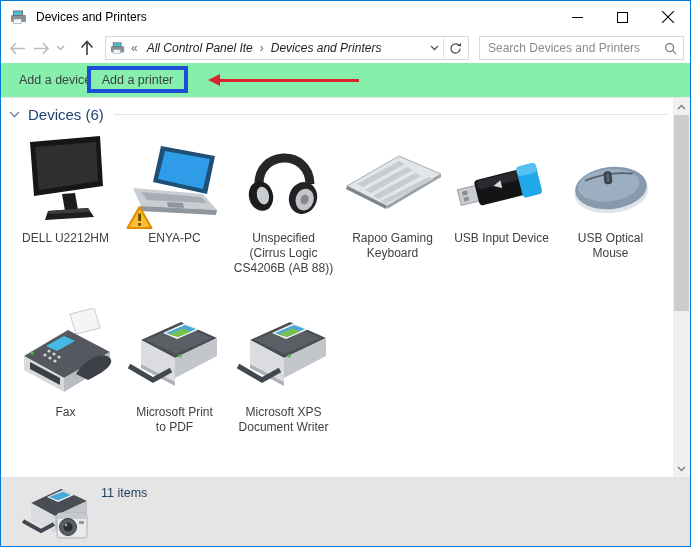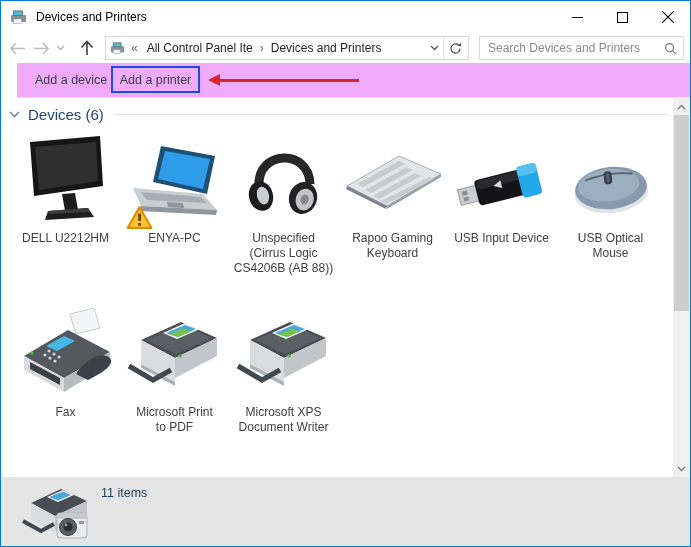--- a/index.html
+++ b/index.html
@@ -16,36 +16,36 @@
 
   
   .navbar { position:absolute; top:32px; left:0; right:0; height:30px; background:#fff; display:flex; align-items:center; }
   .nav-btn { width:24px; height:24px; display:flex; align-items:center; justify-content:center; }
   .nav-btn.back { margin-left:4px; }
   .nav-btn.chev { width:14px; }
   .nav-btn.up { margin-left:8px; }
   .address-box { position:absolute; left:104px; top:3px; width:364px; height:24px; border:1px solid #d9d9d9; background:#fff; display:flex; align-items:center; padding:0 2px 0 4px; }
   .crumb-icon { width:16px; height:14px; flex:0 0 auto; }
   .overflow-chevrons { color:#6a6a6a; font-size:12px; margin:0 6px 0 5px; }
-  .crumb { font-size:12px; color:#1f1f1f; white-space:nowrap; padding:0 3px; }
+  .crumb { font-size:12px; color:#1f1f1f; white-space:nowrap; padding:0 3px;font-style:italic; }
   .crumb-sep { font-size:12px; color:#6a6a6a; padding:0 4px; }
   .addr-spacer { flex:1; }
   .addr-chevron { width:18px; height:22px; display:flex; align-items:center; justify-content:center; }
   .addr-divider { width:1px; height:22px; background:#e4e4e4; }
   .refresh-btn { width:22px; height:22px; display:flex; align-items:center; justify-content:center; }
   .search-box { position:absolute; left:478px; top:3px; width:205px; height:24px; border:1px solid #d9d9d9; background:#fff; display:flex; align-items:center; }
   .search-input { flex:1; border:none; outline:none; font-family:"Liberation Sans",sans-serif; font-size:12px; color:#333; padding:0 4px 0 8px; height:20px; }
   .search-input::placeholder { color:#8b8b8b; }
   .search-icon-wrap { width:26px; display:flex; align-items:center; justify-content:center; }
 
   
-  .toolbar { position:absolute; top:62px; left:0; right:0; height:35px; background:#f0abfc; border-bottom:1px solid #e6e7e9;margin-left:16px; }
+  .toolbar { position:absolute; top:62px; left:0; right:0; height:35px; background:#86efac; border-bottom:1px solid #e6e7e9; }
   .tb-label { position:absolute; top:0; height:34px; display:flex; align-items:center; font-size:12.5px; color:#3b4147; cursor:default; }
   .add-device { left:18px; }
-  .add-printer-box { position:absolute; left:94px; top:3px; width:89px; height:27px; border:2px solid #1d4ed8; display:flex; align-items:center; justify-content:center; }
+  .add-printer-box { position:absolute; left:86px; top:3px; width:101px; height:27px; border:4px solid #1d4ed8; display:flex; align-items:center; justify-content:center; }
   .add-printer-box .tb-inner { font-size:12.5px; color:#3b4147; }
   .anno-arrow { position:absolute; left:207px; top:72px; width:151px; height:14px; pointer-events:none; }
   .anno-arrow .head { position:absolute; left:0; top:1px; width:0; height:0; border-top:6px solid transparent; border-bottom:6px solid transparent; border-right:12px solid #d9262c; }
   .anno-arrow .line { position:absolute; left:10px; top:5.5px; width:141px; height:3px; background:#d9262c; }
   .view-btn { position:absolute; right:57px; top:70px; width:48px; height:26px; display:flex; align-items:center; justify-content:center; gap:7px; }
   .help-btn { position:absolute; right:14px; top:70px; width:21px; height:21px; border-radius:50%; background:#1b66c9; color:#fff; font-size:13px; font-weight:bold; display:flex; align-items:center; justify-content:center; }
 
   
   .content { position:absolute; top:97px; left:0; right:0; height:379px; background:#fff;padding-left:24px; }
   .sec-header { position:absolute; left:8px; right:22px; height:20px; display:flex; align-items:center; }

